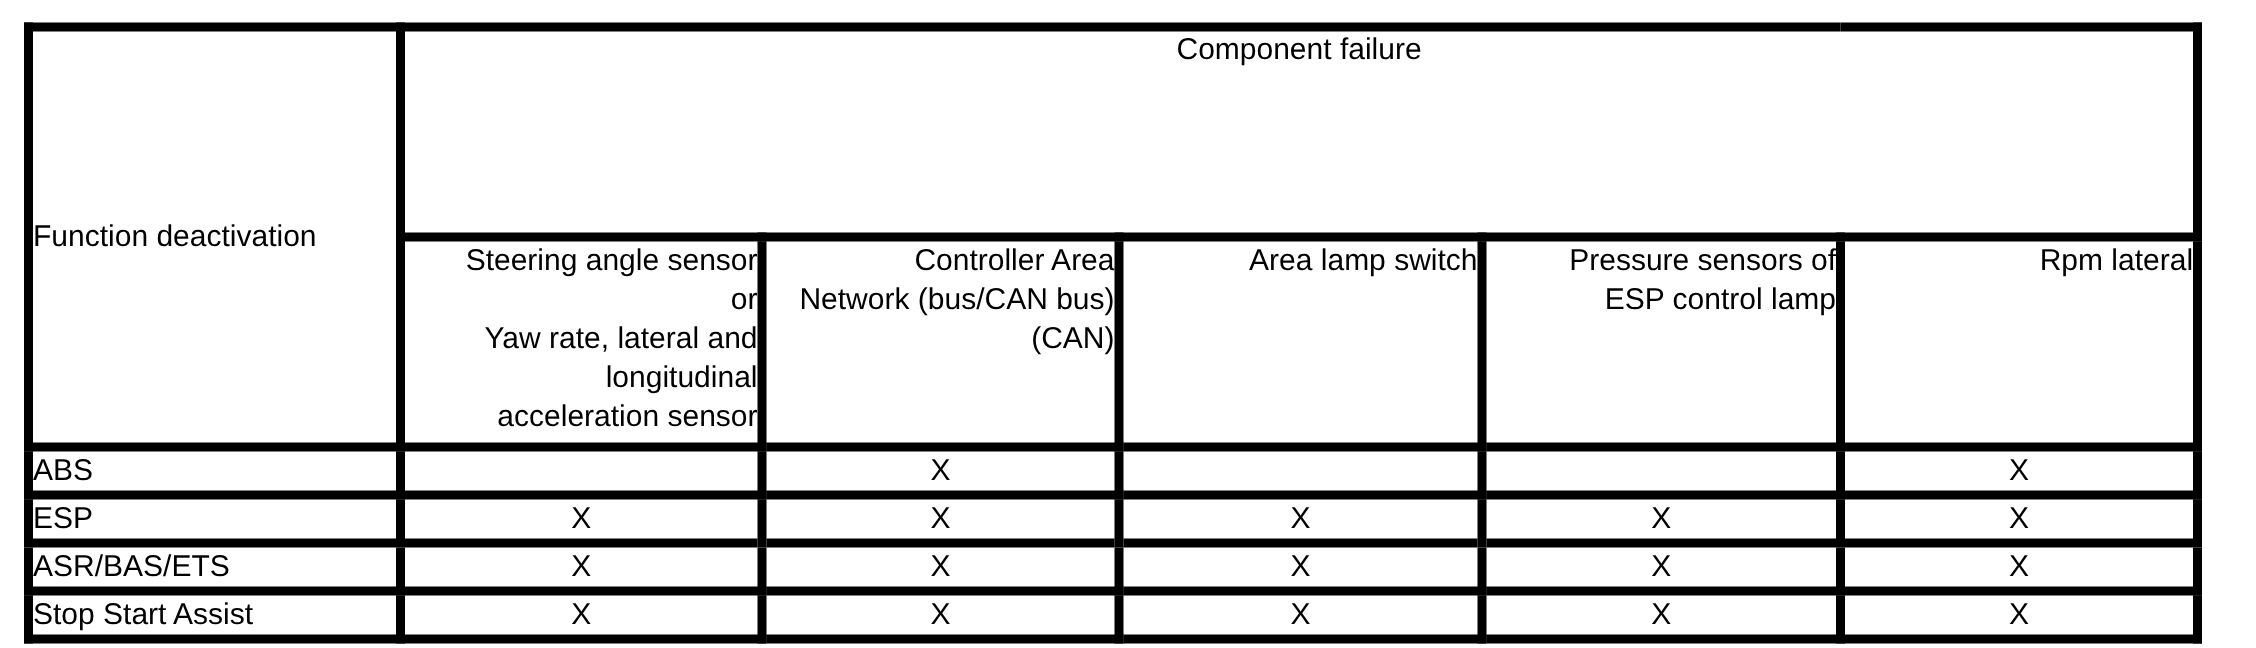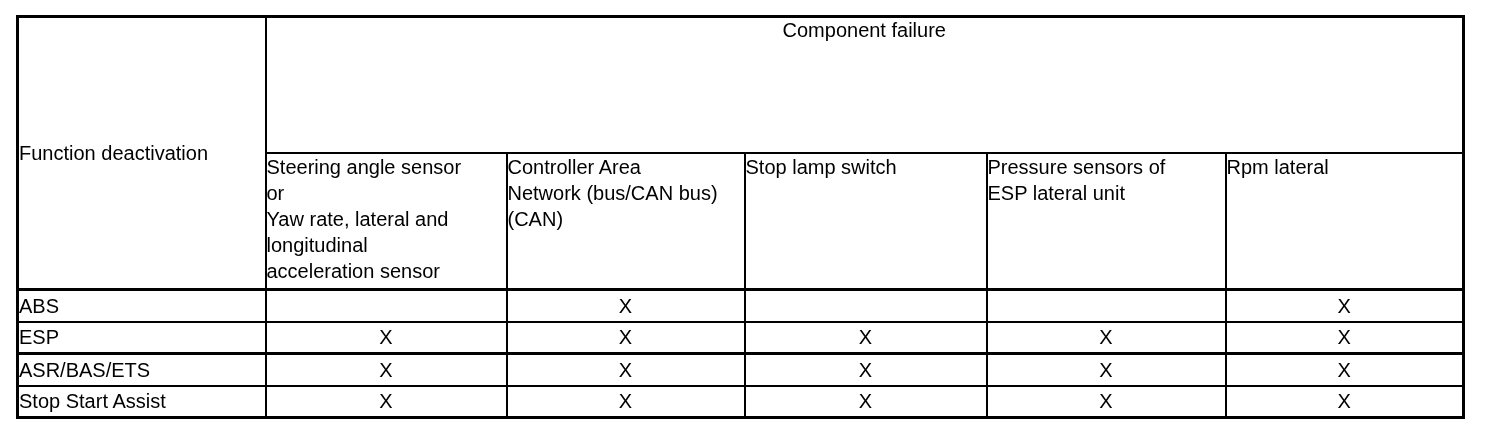--- a/index.html
+++ b/index.html
@@ -20,21 +20,21 @@
     top: 15px;
     width: 1446px;
     border-collapse: collapse;
     table-layout: fixed;
     border: 3px solid #000000;
     font-size: 20px;
     color: #000000;
     background: #ffffff;
   }
   table.grid td {
-    border: 2px solid #000000;
+    border: 6px solid #000000;
     padding: 0;
     overflow: hidden;
   }
   
   td.corner {
     border-right-width: 3px;
     vertical-align: middle;
     text-align: left;
     padding: 0 4px 16px 4px;
     line-height: 24px;
@@ -45,21 +45,21 @@
     vertical-align: top;
     text-align: center;
     padding-top: 9px;
     height: 134px;
     line-height: 24px;
   }
   
   td.colhead {
     border-top: hidden;
     vertical-align: top;
-    text-align: left;
+    text-align: right;
     white-space: pre-line;
     padding-top: 3px;
     height: 134px;
     line-height: 26px;
   }
   tr.data {
     height: 32px;
   }
   tr.data td {
     vertical-align: middle;
@@ -101,23 +101,23 @@
     </tr>
     <tr>
       <td class="colhead">Steering angle sensor
 or
 Yaw rate, lateral and
 longitudinal
 acceleration sensor</td>
       <td class="colhead">Controller Area
 Network (bus/CAN bus)
 (CAN)</td>
-      <td class="colhead">Stop lamp switch</td>
+      <td class="colhead">Area lamp switch</td>
       <td class="colhead">Pressure sensors of
-ESP lateral unit</td>
+ESP control lamp</td>
       <td class="colhead">Rpm lateral</td>
     </tr>
 
     <tr class="data data-first">
       <td class="rowlabel">ABS</td>
       <td class="mark"></td>
       <td class="mark">X</td>
       <td class="mark"></td>
       <td class="mark"></td>
       <td class="mark">X</td>

